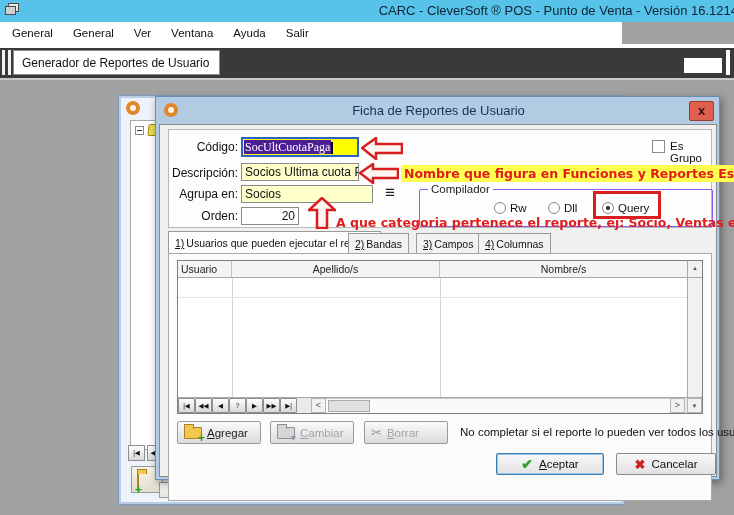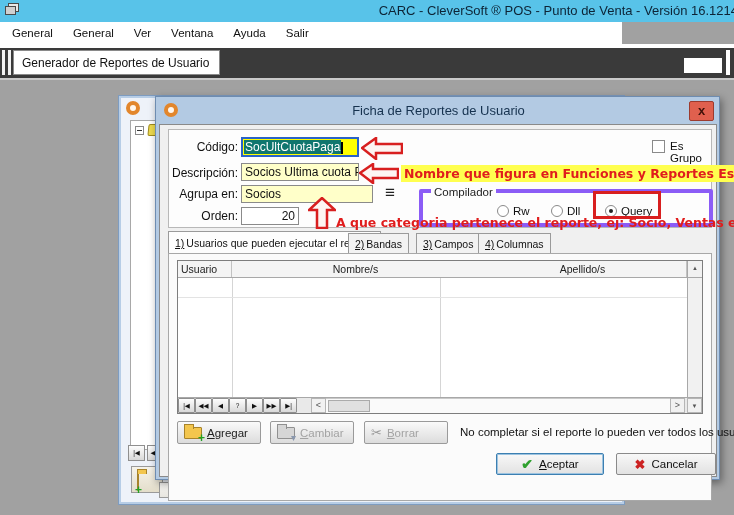--- a/index.html
+++ b/index.html
@@ -50,31 +50,31 @@
   #dlg-logo { left:8px; top:6px; }
   #dlg-title { left:0; top:6px; width:565px; text-align:center; font-size:13px; color:#16324f; }
   #dlg-close { right:5px; top:4px; width:25px; height:20px; background:#e0604e; border:1px solid #9c3a2e; border-radius:2px; color:#401008; font-weight:bold; font-size:13px; text-align:center; line-height:17px; cursor:pointer; }
   #dlg-body { left:3px; top:27px; width:558px; height:353px; background:#f0f0f0; border:1px solid #8a8a8a; }
 
   
   #form-panel { left:8px; top:4px; width:544px; height:99px; background:#fdfdfd; border:1px solid #b8b8b8; }
   .flabel { font-size:12px; color:#111; text-align:right; width:76px; left:2px; }
   .field { border:1px solid #8a8a8a; font-size:12px; color:#111; padding:1px 3px; background:#fff; white-space:nowrap; overflow:hidden; }
   #fld-codigo { left:81px; top:12px; width:118px; height:20px; background:#ffff00; border:2px solid #2a63c8; padding:1px 1px; }
-  #fld-codigo .sel { background:#0f766e; color:#fff; padding:0 1px; }
+  #fld-codigo .sel { background:#4c1d95; color:#fff; padding:0 1px;font-family:Liberation Serif, serif; }
   #fld-codigo .caret { display:inline-block; width:2px; height:12px; background:#000; vertical-align:middle; }
   #fld-desc { left:81px; top:38px; width:118px; height:18px; background:#ffffc9; }
   #fld-agrupa { left:81px; top:60px; width:132px; height:18px; background:#ffffc9; }
   #btn-hamburger { left:220px; top:60px; width:20px; height:18px; font-size:17px; line-height:15px; text-align:center; color:#222; cursor:pointer; }
   #fld-orden { left:81px; top:82px; width:58px; height:18px; text-align:right; }
   #chk-esgrupo { left:492px; top:15px; width:13px; height:13px; background:#fff; border:1px solid #8a8a8a; cursor:pointer; }
   #lbl-esgrupo { left:510px; top:15px; font-size:11.5px; color:#111; }
 
   
-  #grp-compilador { left:259px; top:64px; width:294px; height:38px; border:4px solid #8b5cf6; border-radius:2px; }
+  #grp-compilador { left:259px; top:64px; width:294px; height:38px; border:1px solid #8b5cf6; border-radius:2px; }
   #grp-compilador legend { position:absolute; left:8px; top:-7px; background:#fdfdfd; font-size:11.5px; color:#222; padding:0 3px; }
   .radio { position:absolute; top:12px; display:flex; align-items:center; gap:4px; cursor:pointer; }
   .radio .circ { width:12px; height:12px; border:1px solid #8a8a8a; border-radius:50%; background:#fff; position:relative; }
   .radio .circ.on:after { content:""; position:absolute; left:3px; top:3px; width:4px; height:4px; border-radius:50%; background:#222; }
   .radio .rlabel { font-size:11.5px; color:#111; }
 
   
   .anno-text { font-family:"DejaVu Sans", sans-serif; font-weight:bold; color:#e01d1d; white-space:nowrap; z-index:6; }
   #anno-rect { left:433px; top:66px; width:68px; height:28px; border:3px solid #d81f1f; z-index:6; }
   .anno-arrow { z-index:6; }
@@ -238,22 +238,22 @@
       <div class="tab" style="left:8px; top:106px;"><span class="tnum">1)</span><span>Usuarios que pueden ejecutar el reporte</span></div>
       <div class="tab inactive" style="left:188px;"><span class="tnum">2)</span><span>Bandas</span></div>
       <div class="tab inactive" style="left:256px;"><span class="tnum">3)</span><span>Campos</span></div>
       <div class="tab inactive" style="left:318px;"><span class="tnum">4)</span><span>Columnas</span></div>
 
       <div id="tab-panel" class="abs">
 
         <div id="grid" class="abs">
           <div id="grid-header">
             <div id="gh-usuario" class="gh">Usuario</div>
+            <div id="gh-apellido" class="gh">Apellido/s</div>
             <div id="gh-nombre" class="gh" style="border-right:none;">Nombre/s</div>
-            <div id="gh-apellido" class="gh">Apellido/s</div>
             <div class="vs-btn">▲</div>
           </div>
           <div id="grid-body">
             <div class="vline" style="left:54px;"></div>
             <div class="vline" style="left:262px;"></div>
             <div id="row1-line"></div>
             <div id="vscroll-track"></div>
           </div>
           <div id="grid-footer">
             <span class="nav-btn">|◀</span>

